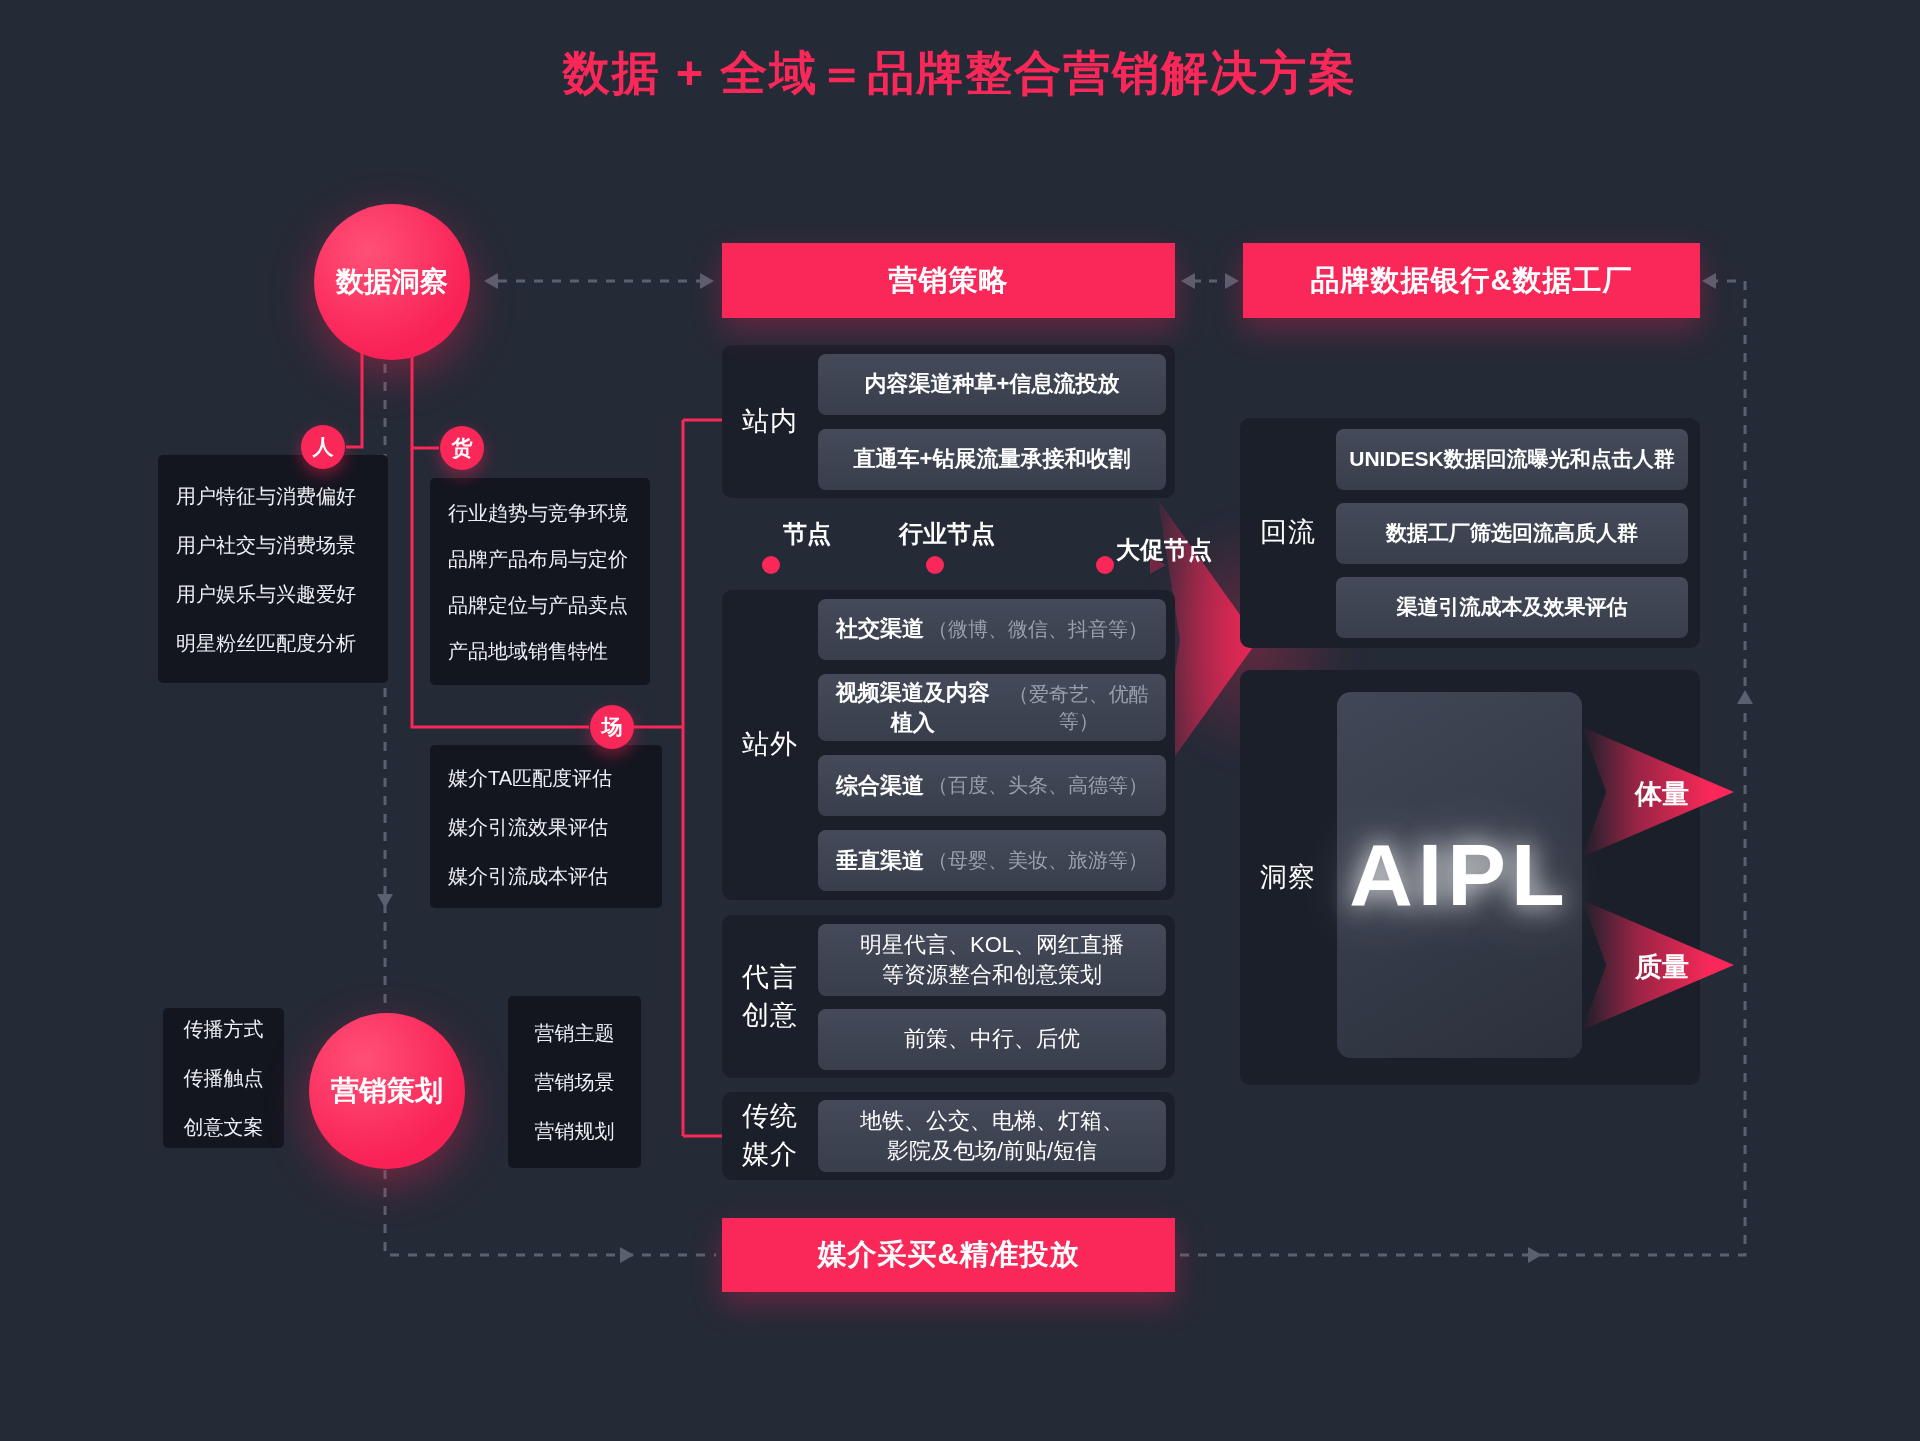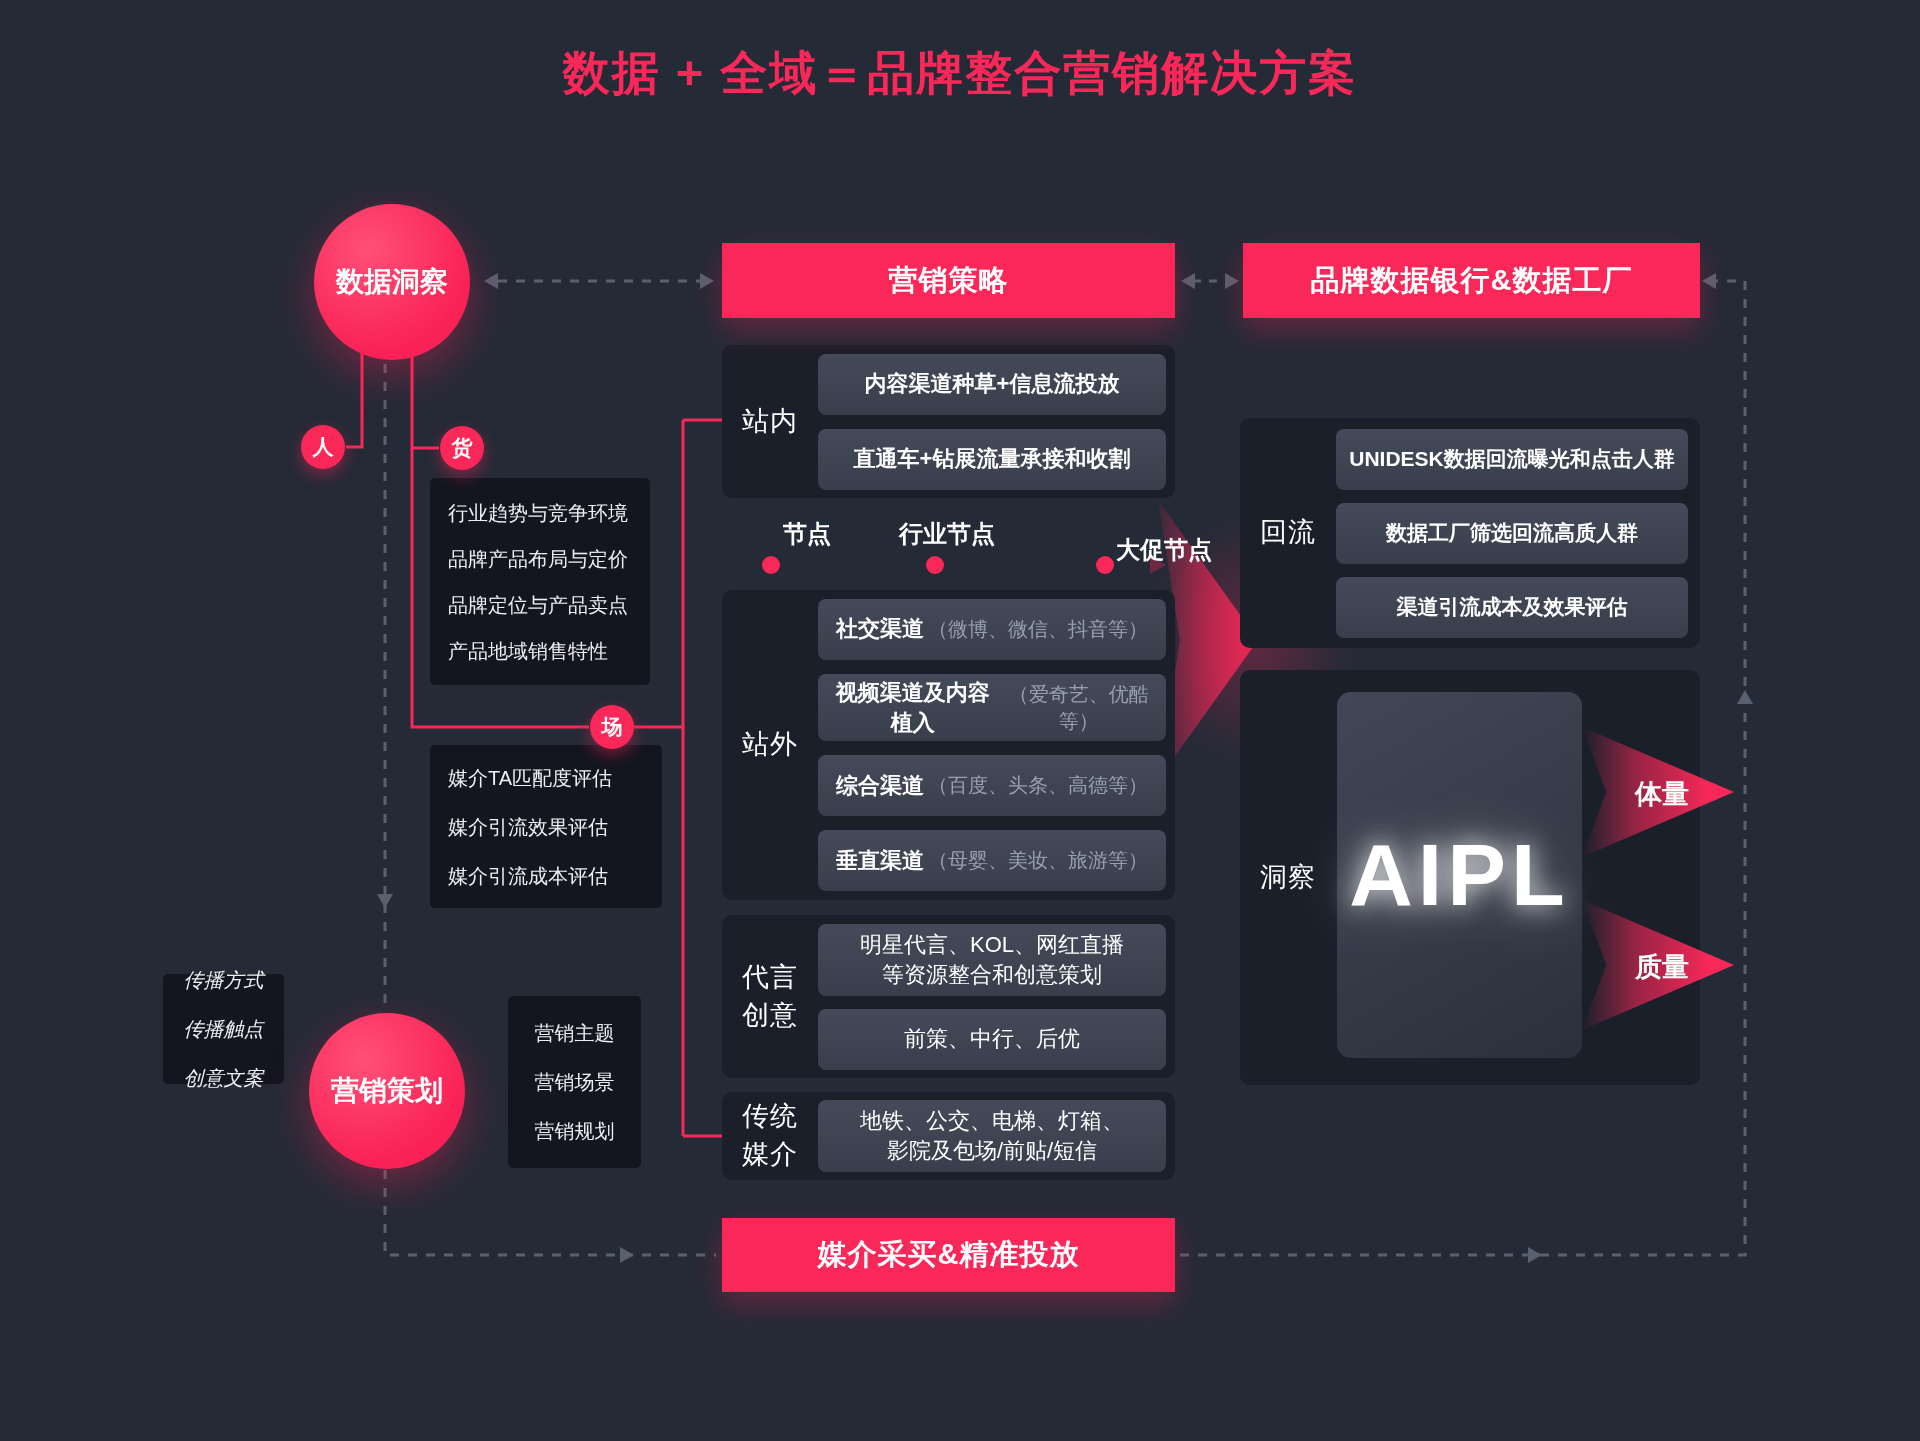--- a/index.html
+++ b/index.html
@@ -192,35 +192,41 @@
   <div class="abs pink-header" style="left:722px;top:243px;width:453px;height:75px;">
     <span>营销策略</span>
   </div>
   <div class="abs pink-header" style="left:1243px;top:243px;width:457px;height:75px;">
     <span>品牌数据银行&amp;数据工厂</span>
   </div>
   <div class="abs pink-header" style="left:722px;top:1218px;width:453px;height:74px;">
     <span>媒介采买&amp;精准投放</span>
   </div>
 
+  <div class="abs dark-box" style="left:158px;top:455px;width:194px;height:228px;">
+    <div class="item">用户特征与消费偏好</div>
+    <div class="item">用户社交与消费场景</div>
+    <div class="item">用户娱乐与兴趣爱好</div>
+    <div class="item">明星粉丝匹配度分析</div>
+  </div>
 
   <div class="abs dark-box" style="left:430px;top:478px;width:184px;height:207px;gap:22px;">
     <div class="item">行业趋势与竞争环境</div>
     <div class="item">品牌产品布局与定价</div>
     <div class="item">品牌定位与产品卖点</div>
     <div class="item">产品地域销售特性</div>
   </div>
 
   <div class="abs dark-box" style="left:430px;top:745px;width:196px;height:163px;">
     <div class="item">媒介TA匹配度评估</div>
     <div class="item">媒介引流效果评估</div>
     <div class="item">媒介引流成本评估</div>
   </div>
 
-  <div class="abs dark-box centered" style="left:163px;top:974px;width:105px;height:110px;font-style:italic;">
+  <div class="abs dark-box centered" style="left:163px;top:1008px;width:105px;height:140px;">
     <div class="item">传播方式</div>
     <div class="item">传播触点</div>
     <div class="item">创意文案</div>
   </div>
 
   <div class="abs dark-box centered" style="left:508px;top:996px;width:117px;height:172px;">
     <div class="item">营销主题</div>
     <div class="item">营销场景</div>
     <div class="item">营销规划</div>
   </div>

